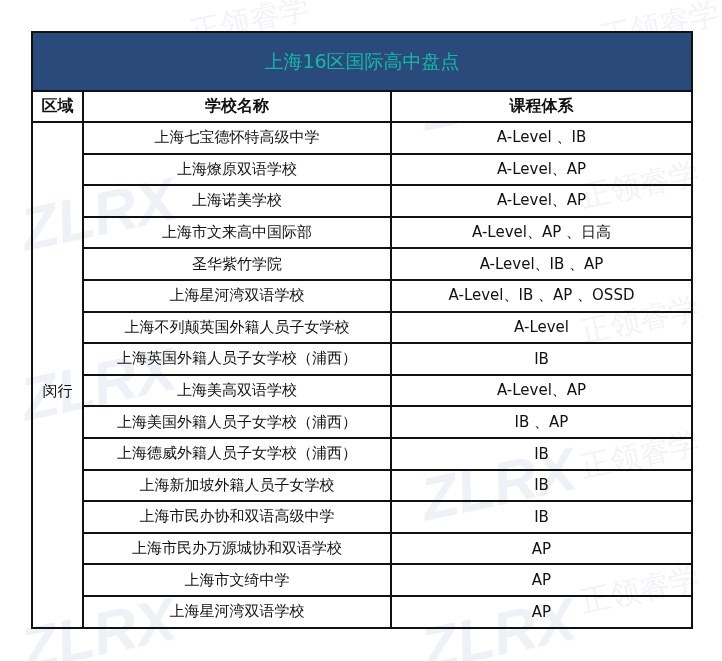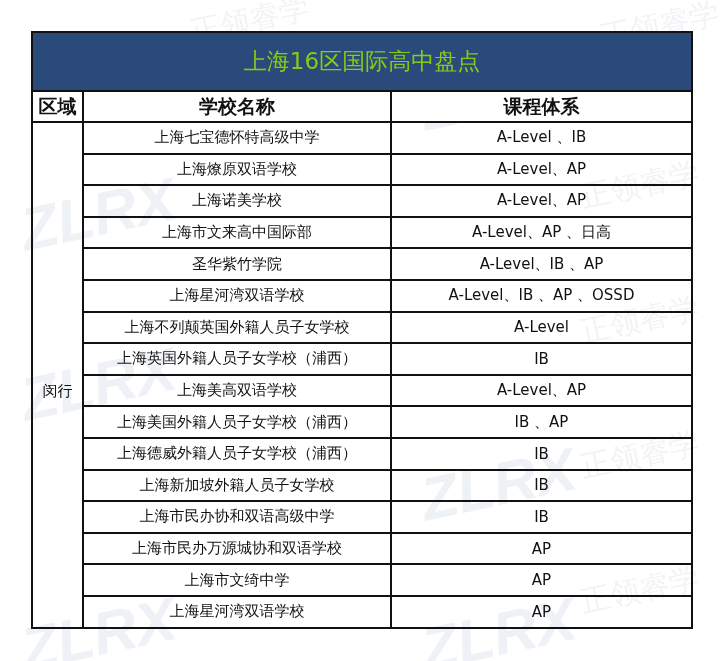--- a/index.html
+++ b/index.html
@@ -15,24 +15,24 @@
   .wm-cn { color: rgba(160,170,190,0.14); font-style: normal; font-weight: normal; }
   table {
     position: absolute; left: 31px; top: 31px; width: 660px;
     border-collapse: collapse; table-layout: fixed;
   }
   td, th {
     border: 2px solid #111; padding: 0; text-align: center; vertical-align: middle;
     overflow: hidden; white-space: nowrap;
   }
   .title-cell {
-    background: #2a4a7b; color: #84cc16; height: 57px; font-size: 23px; font-weight: normal;
+    background: #2a4a7b; color: #14b8a6; height: 57px; font-size: 19px; font-weight: normal;
     border: 2px solid #111;
   }
-  .hdr th { height: 29px; font-size: 19px; font-weight: bold; background: #fff; }
+  .hdr th { height: 29px; font-size: 16px; font-weight: bold; background: #fff; }
   .row td { height: 29.6px; font-size: 15px; text-align: center; }
   .region { font-size: 16px; }
   col.c1 { width: 51px; }
   col.c2 { width: 308px; }
   col.c3 { width: 301px; }
 </style>
 </head>
 <body>
 
 <div class="watermark" style="left:40px;top:40px;font-size:60px;">ZLRX</div>

